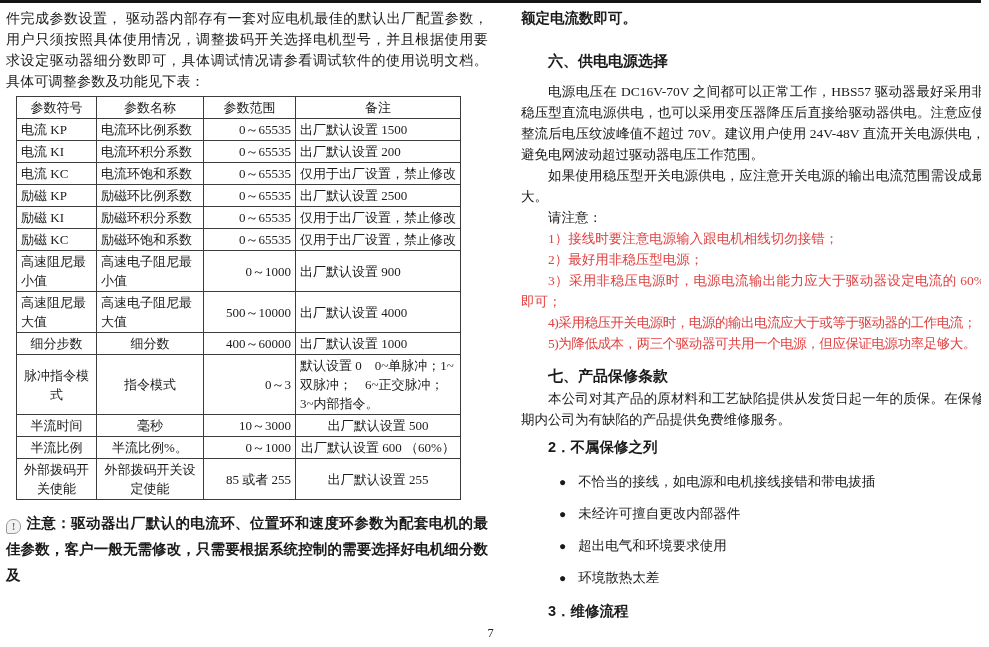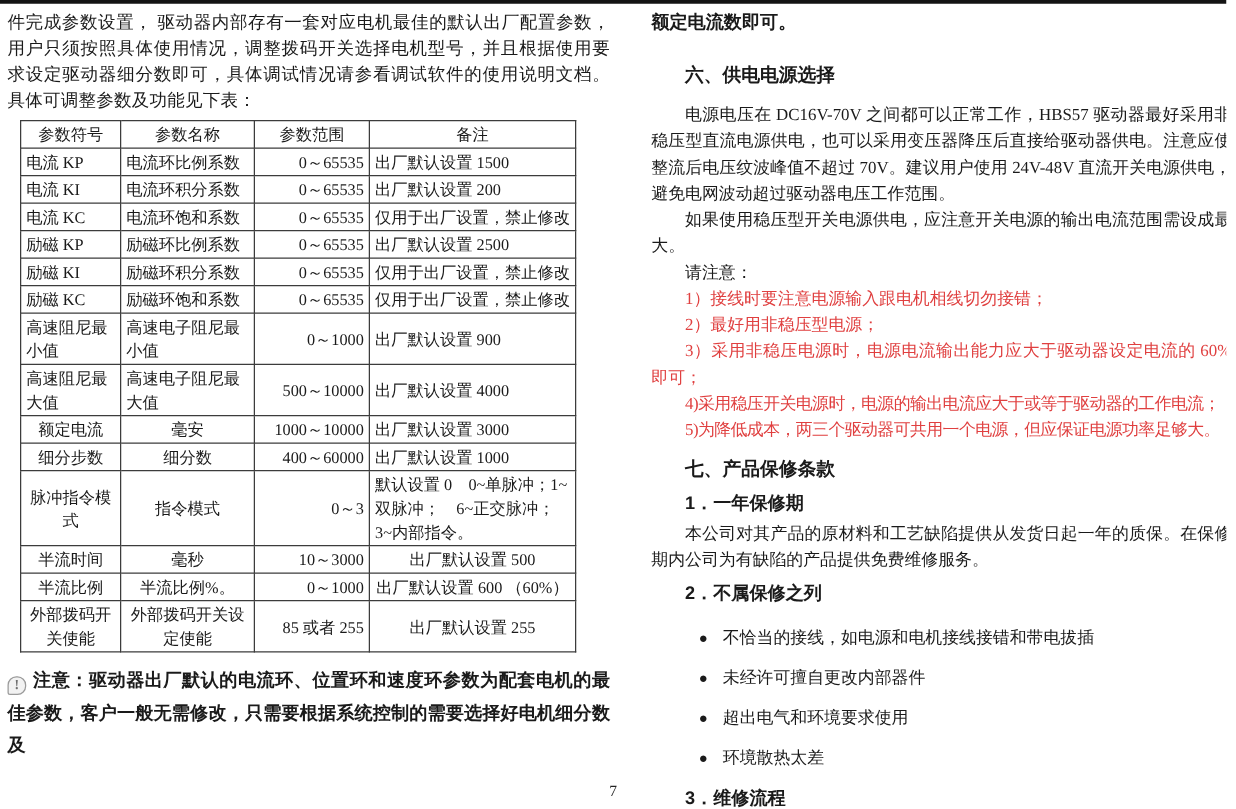--- a/index.html
+++ b/index.html
@@ -149,26 +149,20 @@
             <td>0～1000</td>
             <td>出厂默认设置 900</td>
           </tr>
           <tr>
             <td>高速阻尼最大值</td>
             <td>高速电子阻尼最大值</td>
             <td>500～10000</td>
             <td>出厂默认设置 4000</td>
           </tr>
           <tr class="centered-row">
-            <td>额定电流</td>
-            <td>毫安</td>
-            <td>1000～10000</td>
-            <td>出厂默认设置 3000</td>
-          </tr>
-          <tr class="centered-row">
             <td>细分步数</td>
             <td>细分数</td>
             <td>400～60000</td>
             <td>出厂默认设置 1000</td>
           </tr>
           <tr class="centered-row">
             <td>脉冲指令模式</td>
             <td>指令模式</td>
             <td>0～3</td>
             <td>默认设置 0　0~单脉冲；1~双脉冲；　6~正交脉冲；3~内部指令。</td>
@@ -211,21 +205,20 @@
     <ul class="warn-list" id="warn-list">
         <li style="color: rgb(224, 64, 64);">1）接线时要注意电源输入跟电机相线切勿接错；</li>
         <li style="color: rgb(224, 64, 64);">2）最好用非稳压型电源；</li>
         <li style="color: rgb(224, 64, 64);">3）采用非稳压电源时，电源电流输出能力应大于驱动器设定电流的 60%即可；</li>
         <li class="tight" style="color: rgb(224, 64, 64);">4)采用稳压开关电源时，电源的输出电流应大于或等于驱动器的工作电流；</li>
         <li class="tight" style="color: rgb(224, 64, 64);">5)为降低成本，两三个驱动器可共用一个电源，但应保证电源功率足够大。</li>
       </ul>
 
     <h3 class="sec-title" style="margin-top:11px;">七、产品保修条款</h3>
 
-    <h4 class="sub-title">1．一年保修期</h4>
     <p class="para sub-para">本公司对其产品的原材料和工艺缺陷提供从发货日起一年的质保。在保修期内公司为有缺陷的产品提供免费维修服务。</p>
 
     <h4 class="sub-title">2．不属保修之列</h4>
     <ul class="bullets" id="exclusion-list">
         <li><span class="bullet-glyph">●</span><span>不恰当的接线，如电源和电机接线接错和带电拔插</span></li>
         <li><span class="bullet-glyph">●</span><span>未经许可擅自更改内部器件</span></li>
         <li><span class="bullet-glyph">●</span><span>超出电气和环境要求使用</span></li>
         <li><span class="bullet-glyph">●</span><span>环境散热太差</span></li>
       </ul>
 

